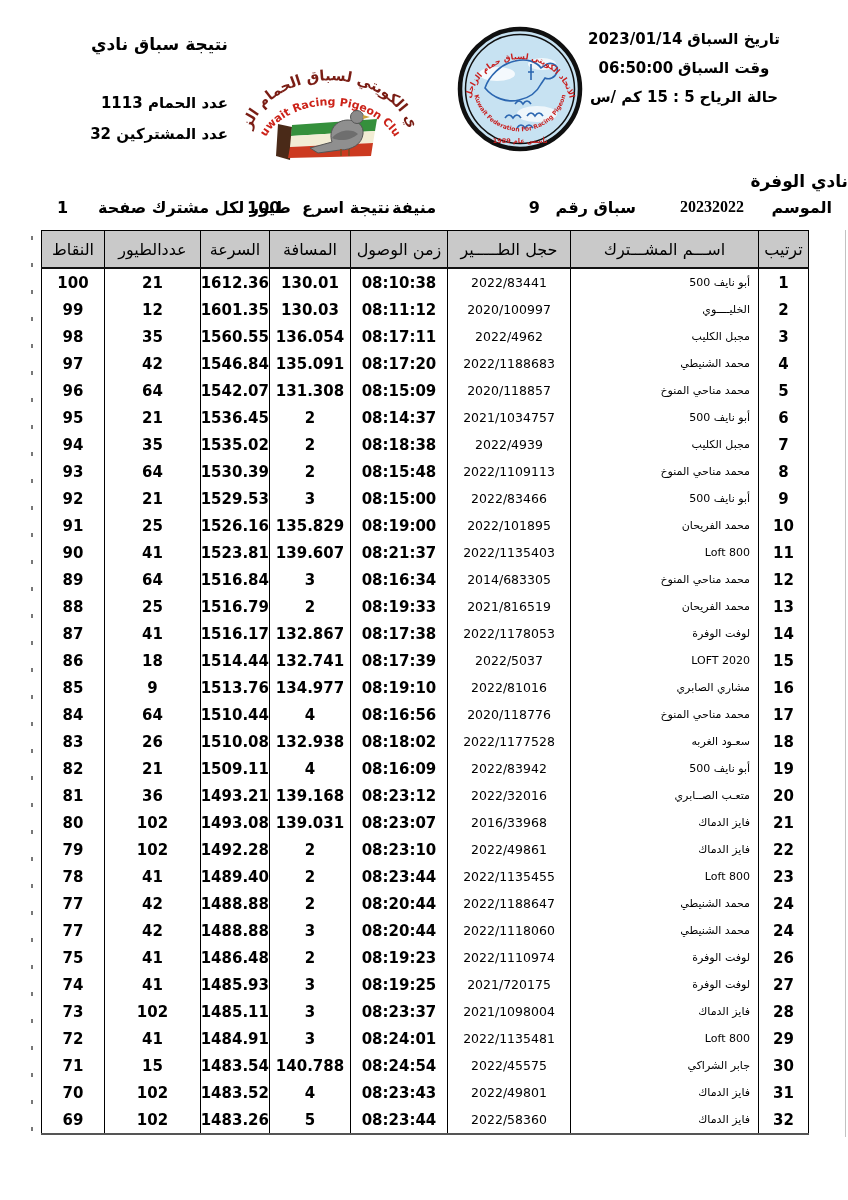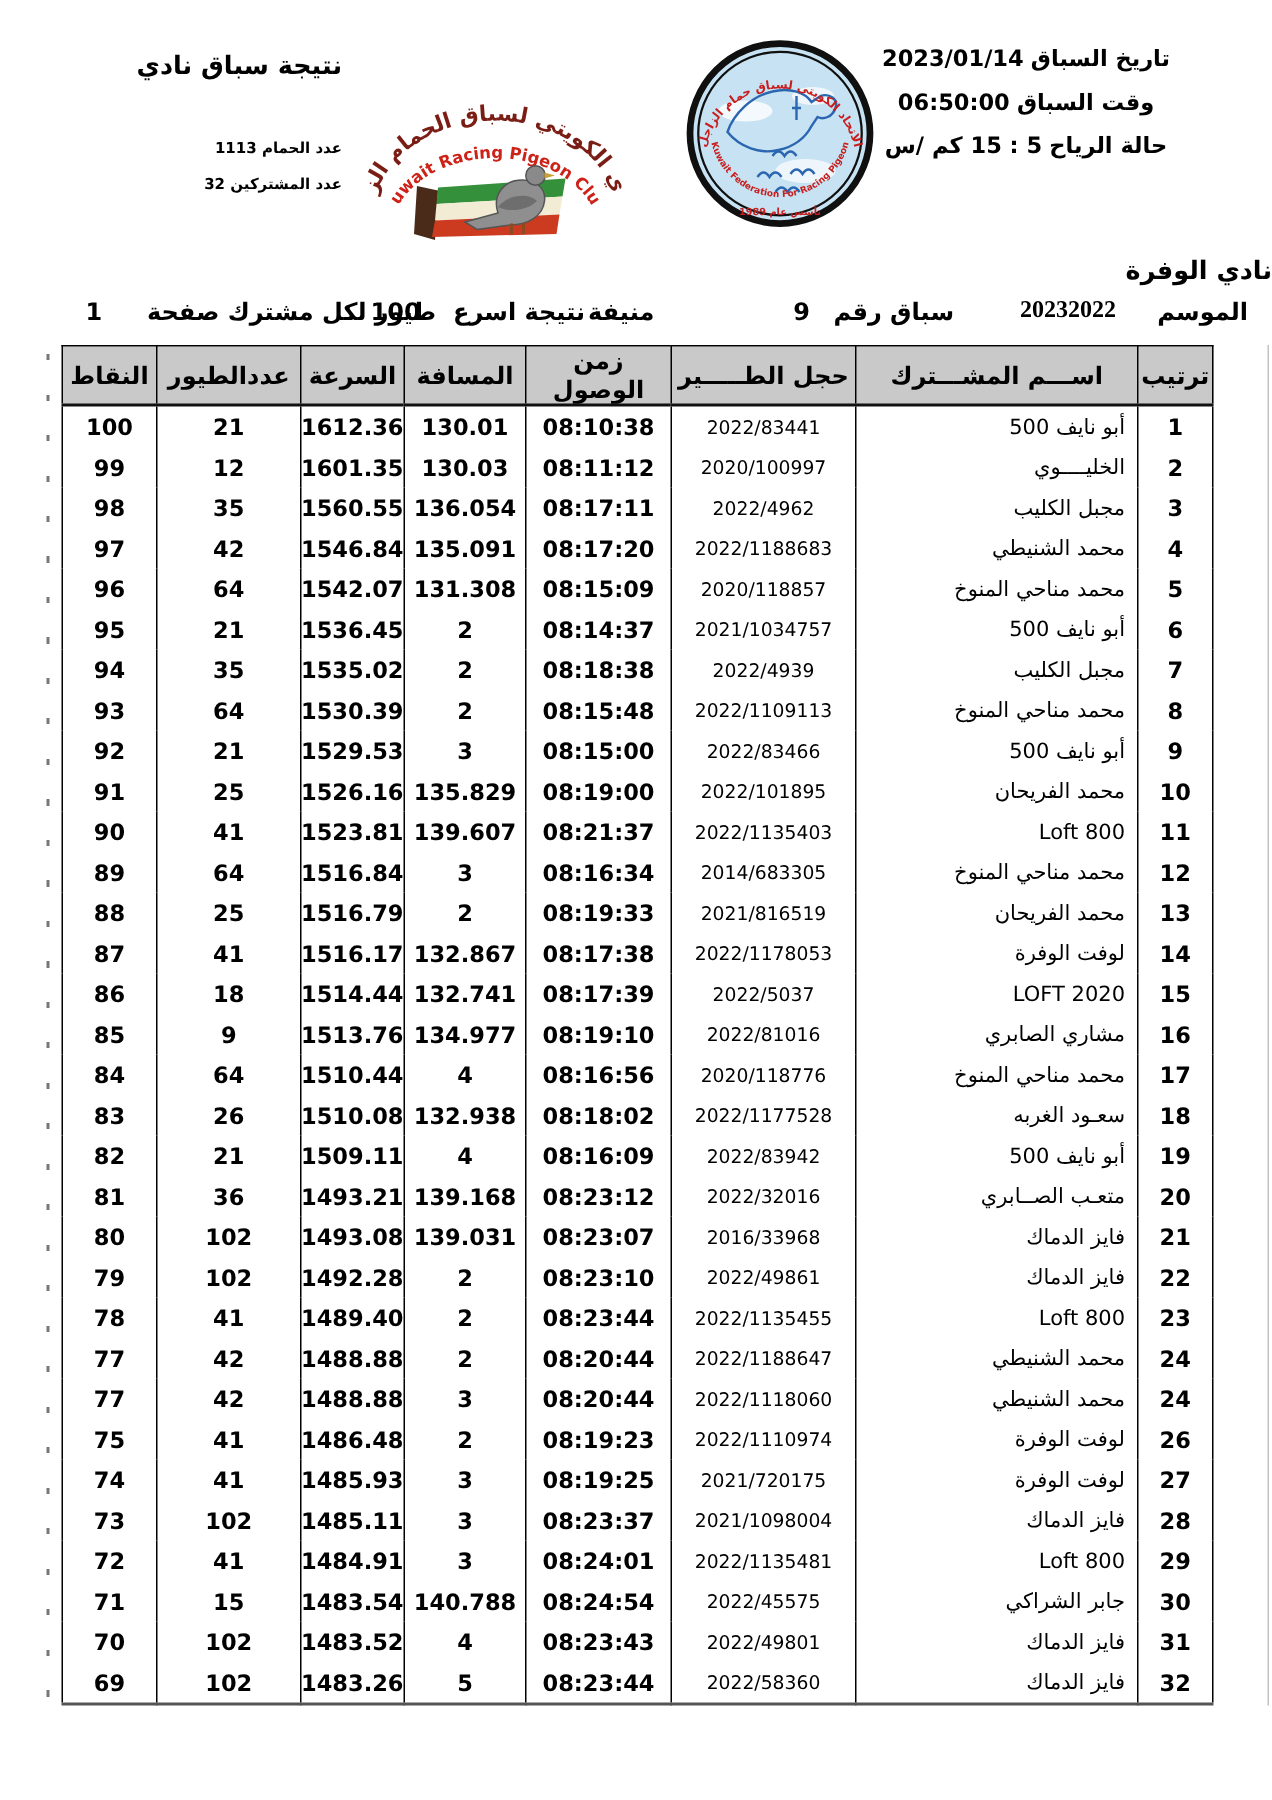--- a/index.html
+++ b/index.html
@@ -6,47 +6,47 @@
   #page{position:relative;width:848px;height:1200px;background:#fff;overflow:hidden;
         font-family:"DejaVu Sans",sans-serif;color:#000;}
   
   .info-right{position:absolute;top:30px;right:14px;width:300px;direction:rtl;text-align:center;}
   .info-right .line{margin-bottom:11px;font-size:15px;}
   .info-right .lbl{font-weight:bold;}
   .info-right .val{font-weight:bold;}
   .info-right .val.small{font-weight:bold;font-size:11.5px;}
   .info-left{position:absolute;top:34px;left:26px;width:202px;direction:rtl;text-align:right;}
   .info-left .title{font-weight:bold;font-size:17px;margin-bottom:40px;}
-  .info-left .line{font-weight:bold;font-size:10px;margin-bottom:13px;}
+  .info-left .line{font-weight:bold;font-size:15px;margin-bottom:13px;}
   .logo-club{position:absolute;left:240px;top:26px;width:180px;height:140px;}
   .logo-fed{position:absolute;left:457px;top:24px;width:126px;height:140px;}
   
   .club-name{position:absolute;top:171px;left:0;right:0;text-align:right;
              font-size:17px;font-weight:bold;direction:rtl;}
   .meta-row{position:absolute;top:198px;left:0;width:848px;height:28px;font-weight:bold;direction:rtl;}
   .meta-row span{position:absolute;top:0;font-size:16px;white-space:nowrap;direction:rtl;}
   .m-season-lbl{right:16px;font-size:17px;}
   .m-season-val{right:104px;font-size:18px;font-family:Liberation Serif, serif;}
   .m-race-lbl{right:212px;}
   .m-race-val{right:308px;font-size:17px;}
   .m-loc{left:392px;}
   .m-res-lbl{left:302px;font-size:15px;}
   .m-res-cnt{left:247px;font-size:17px;}
   .m-res-suf{left:98px;font-size:15px;}
   .m-page{left:57px;font-size:16px;}
   
   .results{position:absolute;top:230px;left:41px;width:767px;border-collapse:collapse;
            direction:rtl;table-layout:fixed;}
   .results th{background:#c9c9c9;border:1px solid #000;border-bottom:2px solid #111;
-              height:36px;font-size:16px;font-weight:bold;padding:0;}
+              height:36px;font-size:16px;font-weight:normal;padding:0;}
   .results td{border-left:1px solid #000;border-right:1px solid #000;height:27px;
               padding:0;text-align:center;font-weight:bold;font-size:15px;overflow:hidden;
               white-space:nowrap;}
   .results{border:1.5px solid #222;border-bottom:2px solid #555;}
-  .results td.c1{text-align:right;padding-right:8px;font-weight:normal;font-size:14px;}
+  .results td.c1{text-align:right;padding-right:8px;font-weight:normal;font-size:11px;}
   .results td.c2{font-weight:normal;font-size:12.5px;direction:ltr;}
   .results td.c0{font-size:15px;}
   
   .dash-left{position:absolute;left:31px;top:236px;width:2px;height:905px;
              background:repeating-linear-gradient(180deg,#777 0 4px,transparent 4px 27px);}
   .edge-right{position:absolute;left:845px;top:230px;width:1px;height:907px;background:#c2c2c2;}
 </style>
 </head>
 <body>
 

